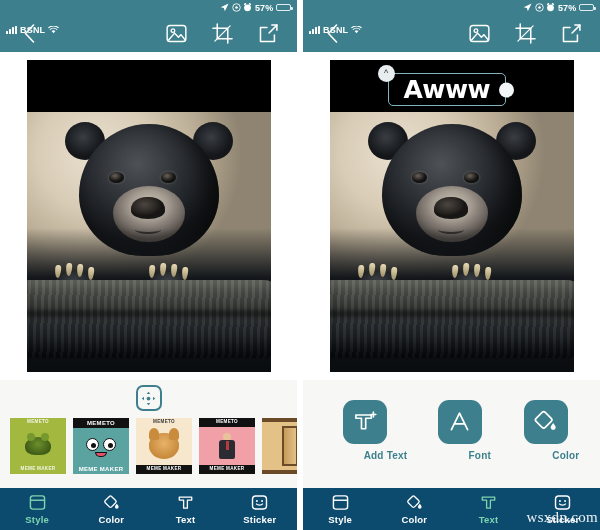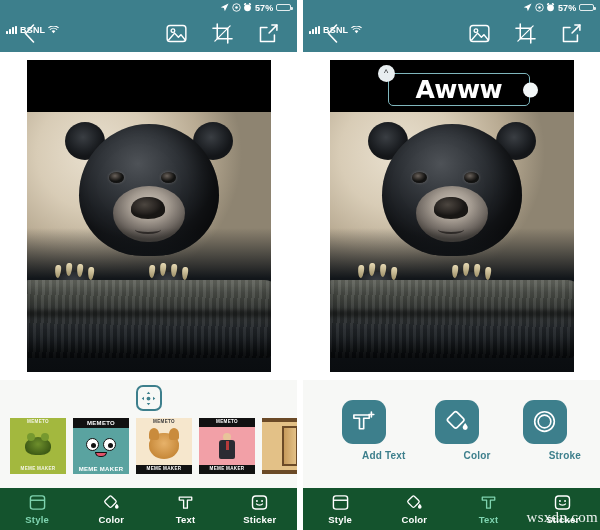--- a/index.html
+++ b/index.html
@@ -182,21 +182,21 @@
     border-radius: 48% 48% 30% 30% / 40% 40% 20% 20%;
     z-index: -1;
   }
 
   
   .text-obj {
     position: absolute;
     left: 58px; top: 13px;
     z-index: 6;
     display: flex; align-items: flex-start; justify-content: center;
-    padding: 3px 27px;
+    padding: 3px 15px;
     border: 1px solid #7fb6bd;
     border-radius: 5px;
   }
   .text-obj .caption {
     color: #ffffff;
     font-family: "DejaVu Sans", sans-serif;
     font-weight: bold;
     font-size: 25px;
     line-height: 1;
     letter-spacing: -.5px;
@@ -289,21 +289,21 @@
   .tool-icon {
     width: 44px; height: 44px; border-radius: 11px;
     background: #3d7f8c;
     display: flex; align-items: center; justify-content: center;
   }
   .tool-label { font-size: 10px; color: #3d7f8c; font-weight: bold; letter-spacing: .2px; margin-left: 40px; }
 
   
   .bottomnav {
     height: 42px;
-    background: #14532d;
+    background: #0c4a6e;
     display: flex; align-items: center;
     flex: none;
     position: relative;
   }
   .nav-item {
     flex: 1;
     display: flex; flex-direction: column; align-items: center; gap: 3px;
     cursor: pointer;
     color: #ffffff;
   }
@@ -656,40 +656,40 @@
       <div class="tool">
         <span class="tool-icon">
           <svg class="icon-svg" width="25" height="25" viewBox="0 0 26 26">
               <path d="M3 6.2 H19 V9.6 H13.2 V20.5 H8.8 V9.6 H3 Z" stroke="#fff" stroke-width="1.7" fill="none" stroke-linejoin="round"></path>
               <path d="M21.2 3.2 V8.2 M18.7 5.7 H23.7" stroke="#fff" stroke-width="1.7" stroke-linecap="round"></path>
             </svg>
         </span>
         <span class="tool-label">Add Text</span>
       </div>
 
+      <div class="tool">
+        <span class="tool-icon">
+          <svg class="icon-svg" width="25" height="25" viewBox="0 0 26 26">
+              <path d="M4.6 21.5 L13 4.4 L21.4 21.5" stroke="#fff" stroke-width="1.8" fill="none" stroke-linecap="round" stroke-linejoin="round"></path>
+              <path d="M8.2 15.4 H17.8" stroke="#fff" stroke-width="1.8" stroke-linecap="round"></path>
+            </svg>
+        </span>
+        <span class="tool-label">Font</span>
+      </div>
 
       <div class="tool">
         <span class="tool-icon">
           <svg class="icon-svg" width="25" height="25" viewBox="0 0 26 26">
               <rect x="4.4" y="4.6" width="13.4" height="13.4" rx="2.3" transform="rotate(45 11.1 11.3)" stroke="#fff" stroke-width="1.7" fill="none"></rect>
               <path d="M21 14.6 c1.8 2.3 2.6 3.5 2.6 4.6 a2.6 2.6 0 0 1-5.2 0 c0-1.1.8-2.3 2.6-4.6 z" fill="#fff"></path>
             </svg>
         </span>
         <span class="tool-label">Color</span>
       </div>
 
-      <div class="tool">
-        <span class="tool-icon">
-          <svg class="icon-svg" width="25" height="25" viewBox="0 0 26 26">
-              <circle cx="13" cy="13" r="10.2" stroke="#fff" stroke-width="1.7" fill="none"></circle>
-              <circle cx="13" cy="13" r="6.6" stroke="#fff" stroke-width="1.7" fill="none"></circle>
-            </svg>
-        </span>
-        <span class="tool-label">Stroke</span>
-      </div>
     </div>
 
     <div class="bottomnav">
       <div class="nav-item">
         <span>
           <svg class="icon-svg" width="17" height="17" viewBox="0 0 18 18">
               <rect x="1.5" y="2" width="15" height="14" rx="2.6" stroke="currentColor" stroke-width="1.5" fill="none"></rect>
               <path d="M1.5 6.6 H16.5" stroke="currentColor" stroke-width="1.5"></path>
             </svg>
         </span>

